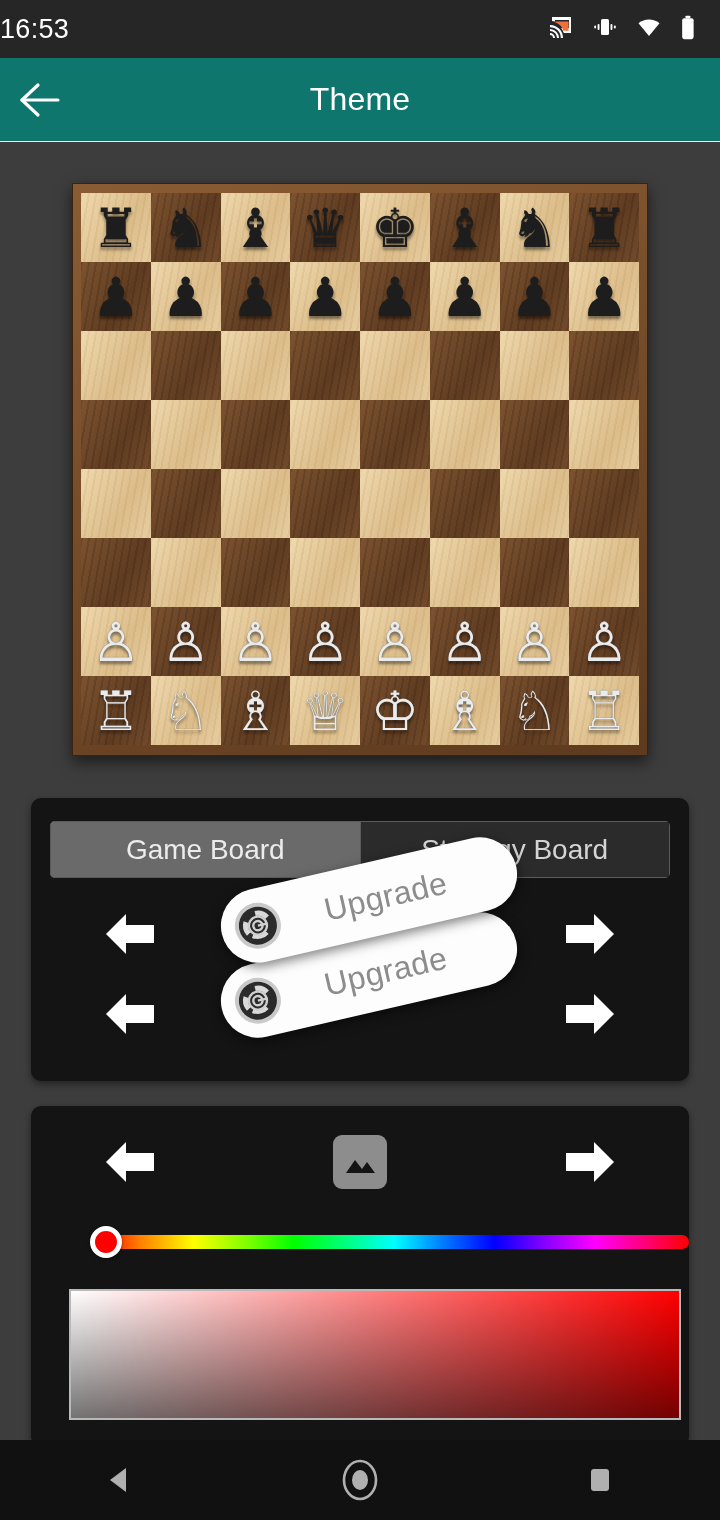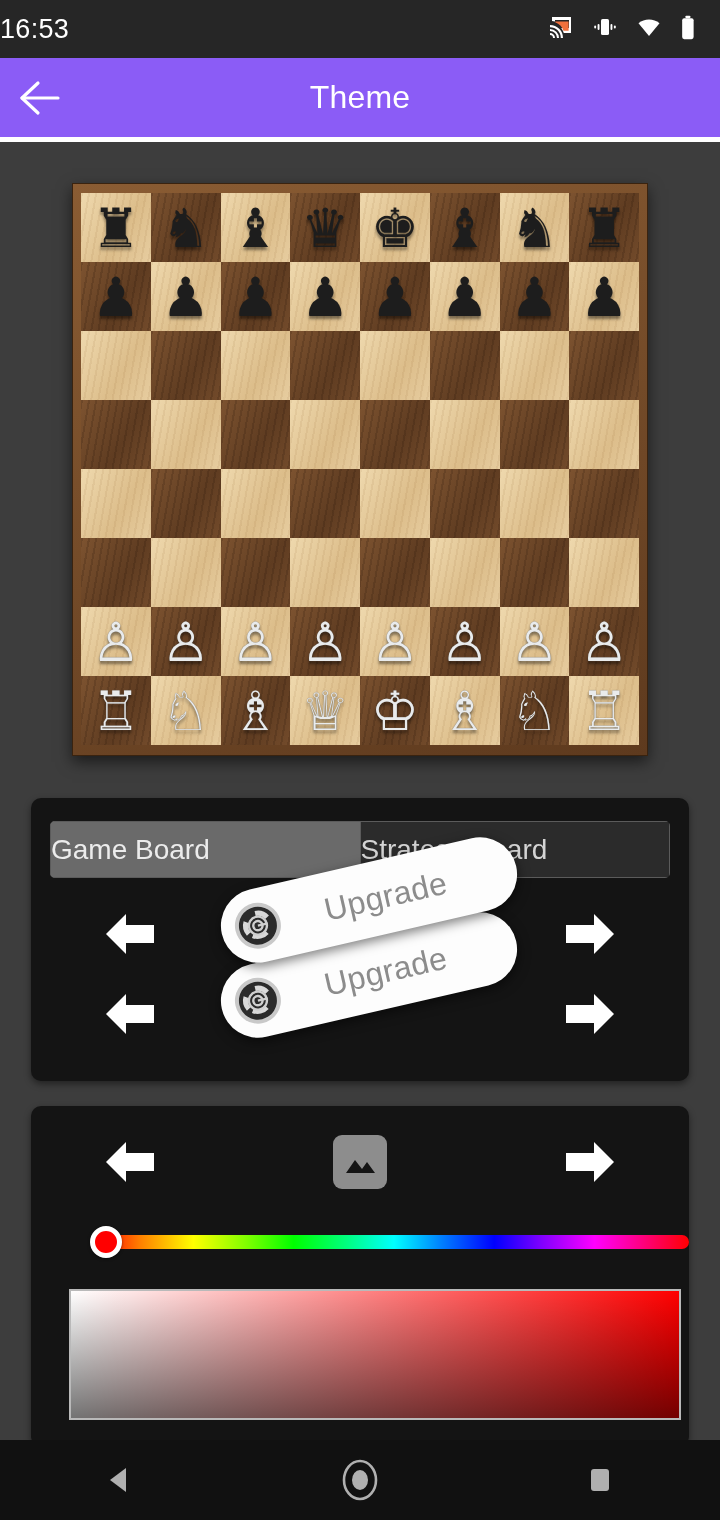--- a/index.html
+++ b/index.html
@@ -22,22 +22,22 @@
   }
   #status-icons{
     margin-left:auto; margin-right:24px; display:flex;
     align-items:center; gap:18px;
   }
   .sicon{ display:block; }
 
   
   #toolbar{
     position:absolute; top:58px; left:0; width:720px; height:84px;
-    background:#8b5cf6; display:flex; align-items:center;
-    border-bottom:5px solid #ffffff;
+    background:#0f766e; display:flex; align-items:center;
+    border-bottom:1px solid #ffffff;
   }
   #back-button{
     width:80px; height:84px; display:flex; align-items:center;
     justify-content:center; cursor:pointer;
   }
   #toolbar-title{
     position:absolute; left:0; width:720px; text-align:center;
     font-size:32px; font-weight:400; color:#fff; letter-spacing:.2px;
     pointer-events:none;
   }
@@ -88,21 +88,21 @@
   }
   #panel-boards{ top:655px; height:283px; }
   #panel-background{ top:963px; height:340px; }
 
   
   #tab-group{
     position:absolute; left:19px; top:23px; width:620px; height:57px;
     display:flex; border-radius:5px; overflow:hidden;
   }
   .tab{
-    flex:1; display:flex; align-items:center; 
+    flex:1; display:flex; align-items:center; justify-content:center;
     font-size:28px; color:#d8d8d8; cursor:pointer;
     border:1px solid #5b5b5b;
   }
   .tab.selected{ background:#6a6a6a; color:#ececec; }
   .tab.unselected{ background:#2b2b2b; color:#d4d4d4; border-left:none; }
 
   
   .arrow-row{
     position:absolute; left:0; width:658px; height:80px;
     display:flex; align-items:center; justify-content:space-between;

